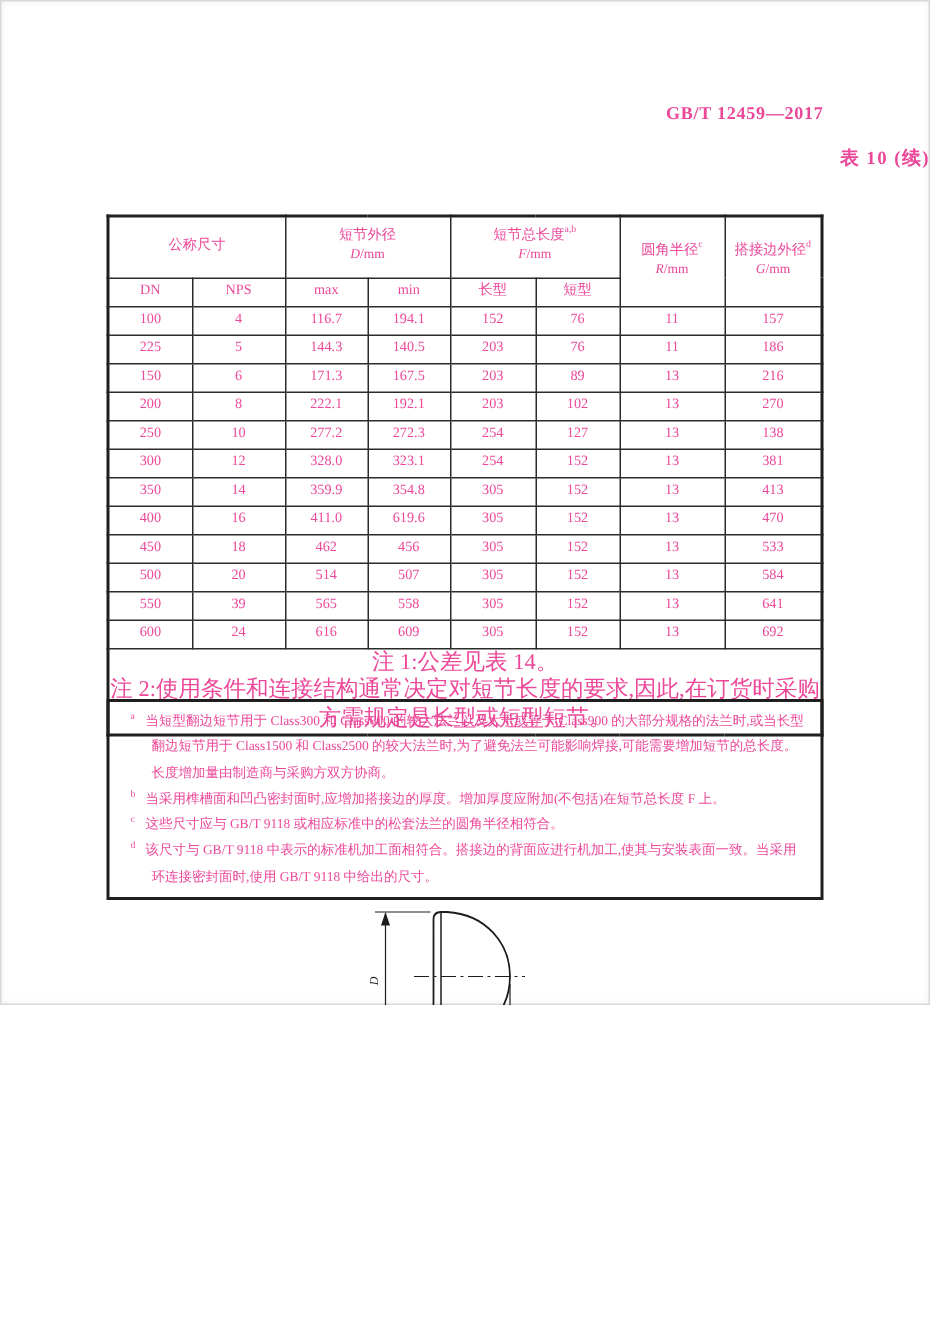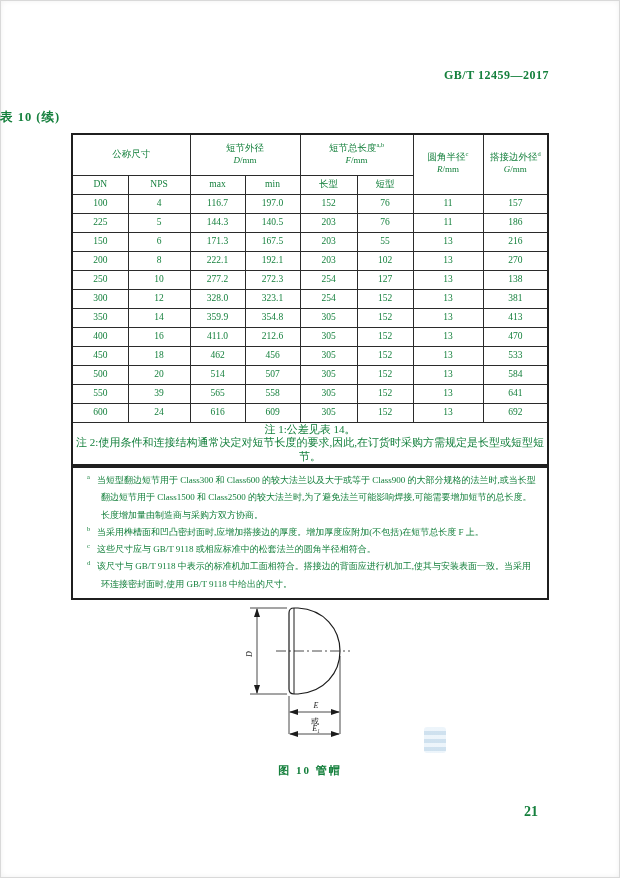--- a/index.html
+++ b/index.html
@@ -1,37 +1,37 @@
 <!DOCTYPE html>
 <html><head>
 <meta charset="utf-8">
 <style>
   html,body{margin:0;padding:0;background:#ffffff;}
   .page{
-    position:relative;width:620px;height:878px;background:#fff;
+    position:relative;width:620px;height:670px;background:#fff;
     font-family:"Liberation Serif","DejaVu Serif",serif;
-    color:#15803d;overflow:hidden;
+    color:#ec4899;overflow:hidden;
     box-shadow:inset 0 0 0 1px #d9d9d9, inset 0 0 6px rgba(0,0,0,.08);
   }
   .doc-header{position:absolute;top:68px;right:71px;font-weight:bold;font-size:12px;letter-spacing:.5px;}
-  .table-title{position:absolute;top:109px;left:0;width:100%;text-align:left;font-weight:bold;font-size:12.5px;letter-spacing:1px;}
+  .table-title{position:absolute;top:97px;left:0;width:100%;text-align:right;font-weight:bold;font-size:12.5px;letter-spacing:1px;}
   .main-table-wrap{position:absolute;left:71px;top:133px;width:478px;}
-  table.main{border-collapse:collapse;width:478px;table-layout:fixed;font-size:9.5px;}
+  table.main{border-collapse:collapse;width:478px;table-layout:fixed;font-size:9.5px;margin-top:10px;}
   table.main th, table.main td{
     border:1px solid #2b2b2b;text-align:center;vertical-align:middle;
     padding:0;font-weight:normal;line-height:1.25;
   }
   table.main{border:2px solid #1f1f1f;}
   .h1{height:41px;}
   .h2{height:19px;}
   table.main td.data{height:18px;}
   .unit{font-size:9px;}
   .unit i{font-family:"Liberation Serif",serif;}
   sup{font-size:6.5px;line-height:0;}
-  td.notes-cell{text-align:left;padding:3px 8px 4px 14px;height:32px;font-size:11px;line-height:16px;font-family:Liberation Serif, serif;}
+  td.notes-cell{text-align:left;padding:3px 8px 4px 14px;height:32px;font-size:15px;line-height:16px;font-family:Liberation Serif, serif;}
   .fnbox{
     position:absolute;left:71px;top:466px;width:478px;height:134px;
     border:2px solid #1f1f1f;box-sizing:border-box;font-size:9px;line-height:17.3px;
     padding:4px 10px 0 14px;
   }
   .fnbox p{margin:0;padding-left:14px;text-indent:-14px;}
   .fnbox sup{display:inline-block;width:10px;text-indent:0;font-size:6.5px;}
   .figure-svg{position:absolute;left:236px;top:600px;}
   .fig-note{position:absolute;left:87px;top:740px;font-size:9.5px;}
   .fig-caption{position:absolute;top:763px;left:0;width:100%;text-align:center;font-weight:bold;font-size:11px;letter-spacing:2px;}
@@ -91,21 +91,21 @@
           <th>min</th>
           <th>长型</th>
           <th>短型</th>
         </tr>
       </thead>
       <tbody>
           <tr>
             <td class="data">100</td>
             <td class="data">4</td>
             <td class="data">116.7</td>
-            <td class="data">197.0</td>
+            <td class="data">194.1</td>
             <td class="data">152</td>
             <td class="data">76</td>
             <td class="data">11</td>
             <td class="data">157</td>
           </tr>
           <tr>
             <td class="data">225</td>
             <td class="data">5</td>
             <td class="data">144.3</td>
             <td class="data">140.5</td>
@@ -113,21 +113,21 @@
             <td class="data">76</td>
             <td class="data">11</td>
             <td class="data">186</td>
           </tr>
           <tr>
             <td class="data">150</td>
             <td class="data">6</td>
             <td class="data">171.3</td>
             <td class="data">167.5</td>
             <td class="data">203</td>
-            <td class="data">55</td>
+            <td class="data">89</td>
             <td class="data">13</td>
             <td class="data">216</td>
           </tr>
           <tr>
             <td class="data">200</td>
             <td class="data">8</td>
             <td class="data">222.1</td>
             <td class="data">192.1</td>
             <td class="data">203</td>
             <td class="data">102</td>
@@ -161,21 +161,21 @@
             <td class="data">354.8</td>
             <td class="data">305</td>
             <td class="data">152</td>
             <td class="data">13</td>
             <td class="data">413</td>
           </tr>
           <tr>
             <td class="data">400</td>
             <td class="data">16</td>
             <td class="data">411.0</td>
-            <td class="data">212.6</td>
+            <td class="data">619.6</td>
             <td class="data">305</td>
             <td class="data">152</td>
             <td class="data">13</td>
             <td class="data">470</td>
           </tr>
           <tr>
             <td class="data">450</td>
             <td class="data">18</td>
             <td class="data">462</td>
             <td class="data">456</td>

